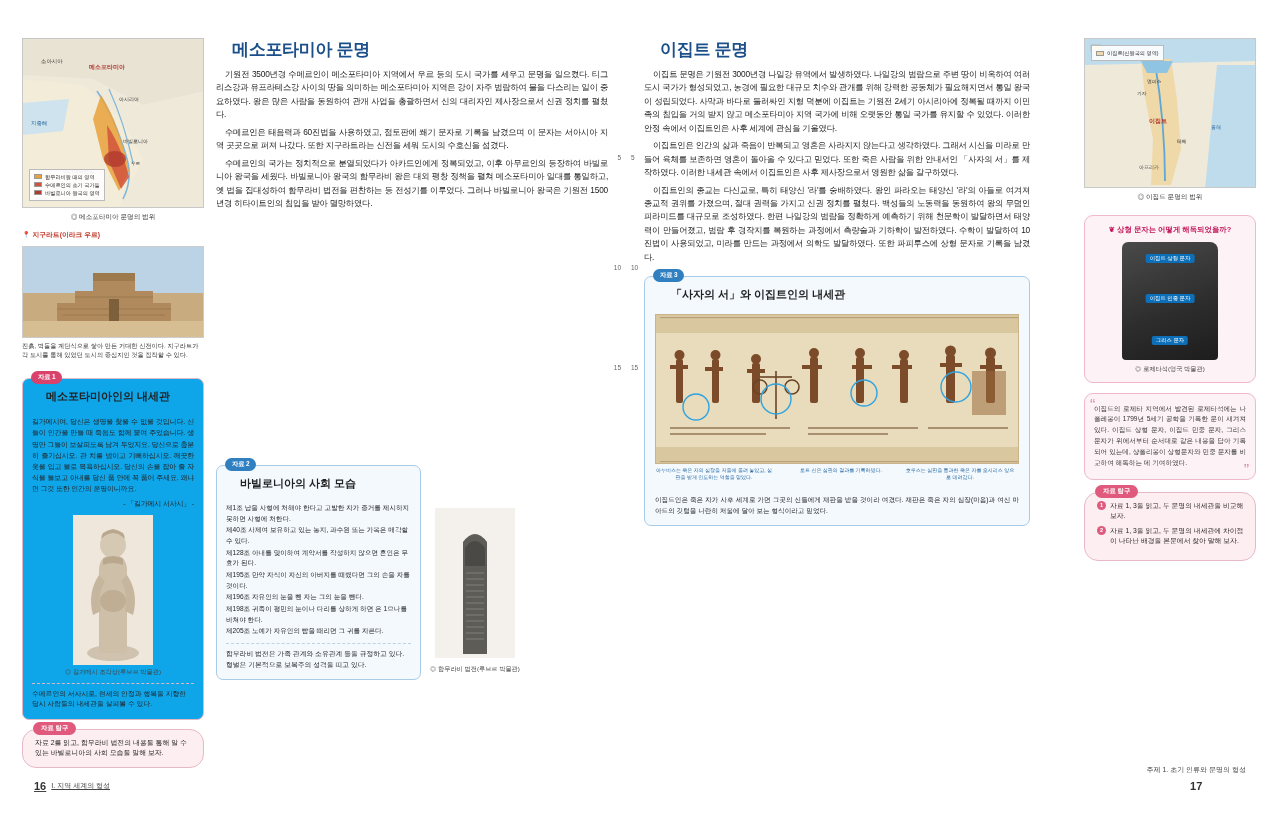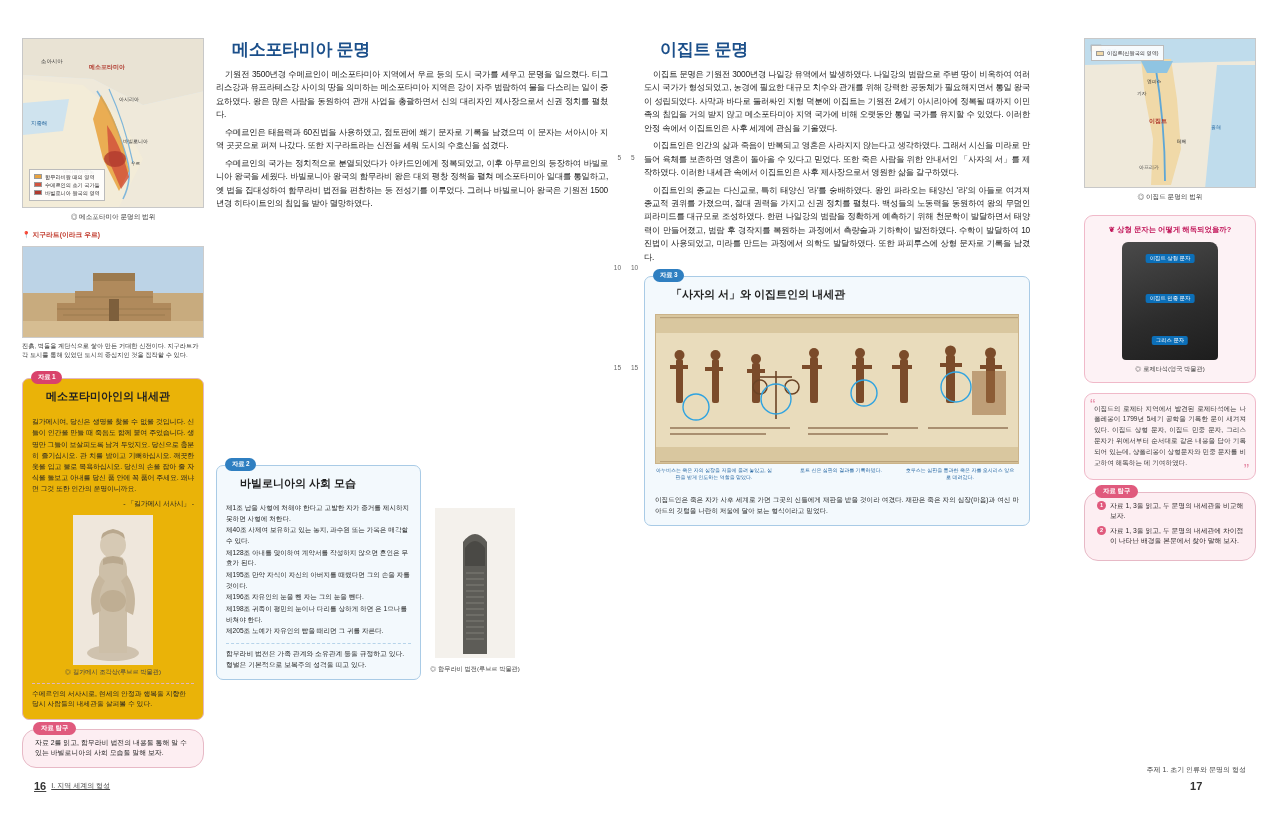--- a/index.html
+++ b/index.html
@@ -60,21 +60,21 @@
     border:1px solid #ccc;
   }
   .photo-cap { font-size:6.2px; color:#333; line-height:1.45; margin-top:4px; }
   .pin {
     font-size:6.8px; color:#c0392b; font-weight:bold; margin-top:9px;
     display:flex; align-items:center; gap:2px;
   }
 
   
   .jaryo {
-    border:1px solid #e2b7c4; border-radius:7px; background:#eab308;
+    border:1px solid #e2b7c4; border-radius:7px; background:#0ea5e9;
     position:relative; padding:14px 9px 9px 9px;
   }
   .jaryo.blue { border-color:#a9cbe6; background:#f3f9fd; }
   .jtag {
     position:absolute; top:-8px; left:8px;
     background:#d9426b; color:#fff; font-size:6.4px; font-weight:bold;
     border-radius:9px; padding:2px 7px; letter-spacing:-0.2px;
   }
   .jtag.blue { background:#2f7fc1; }
   .jtitle {

